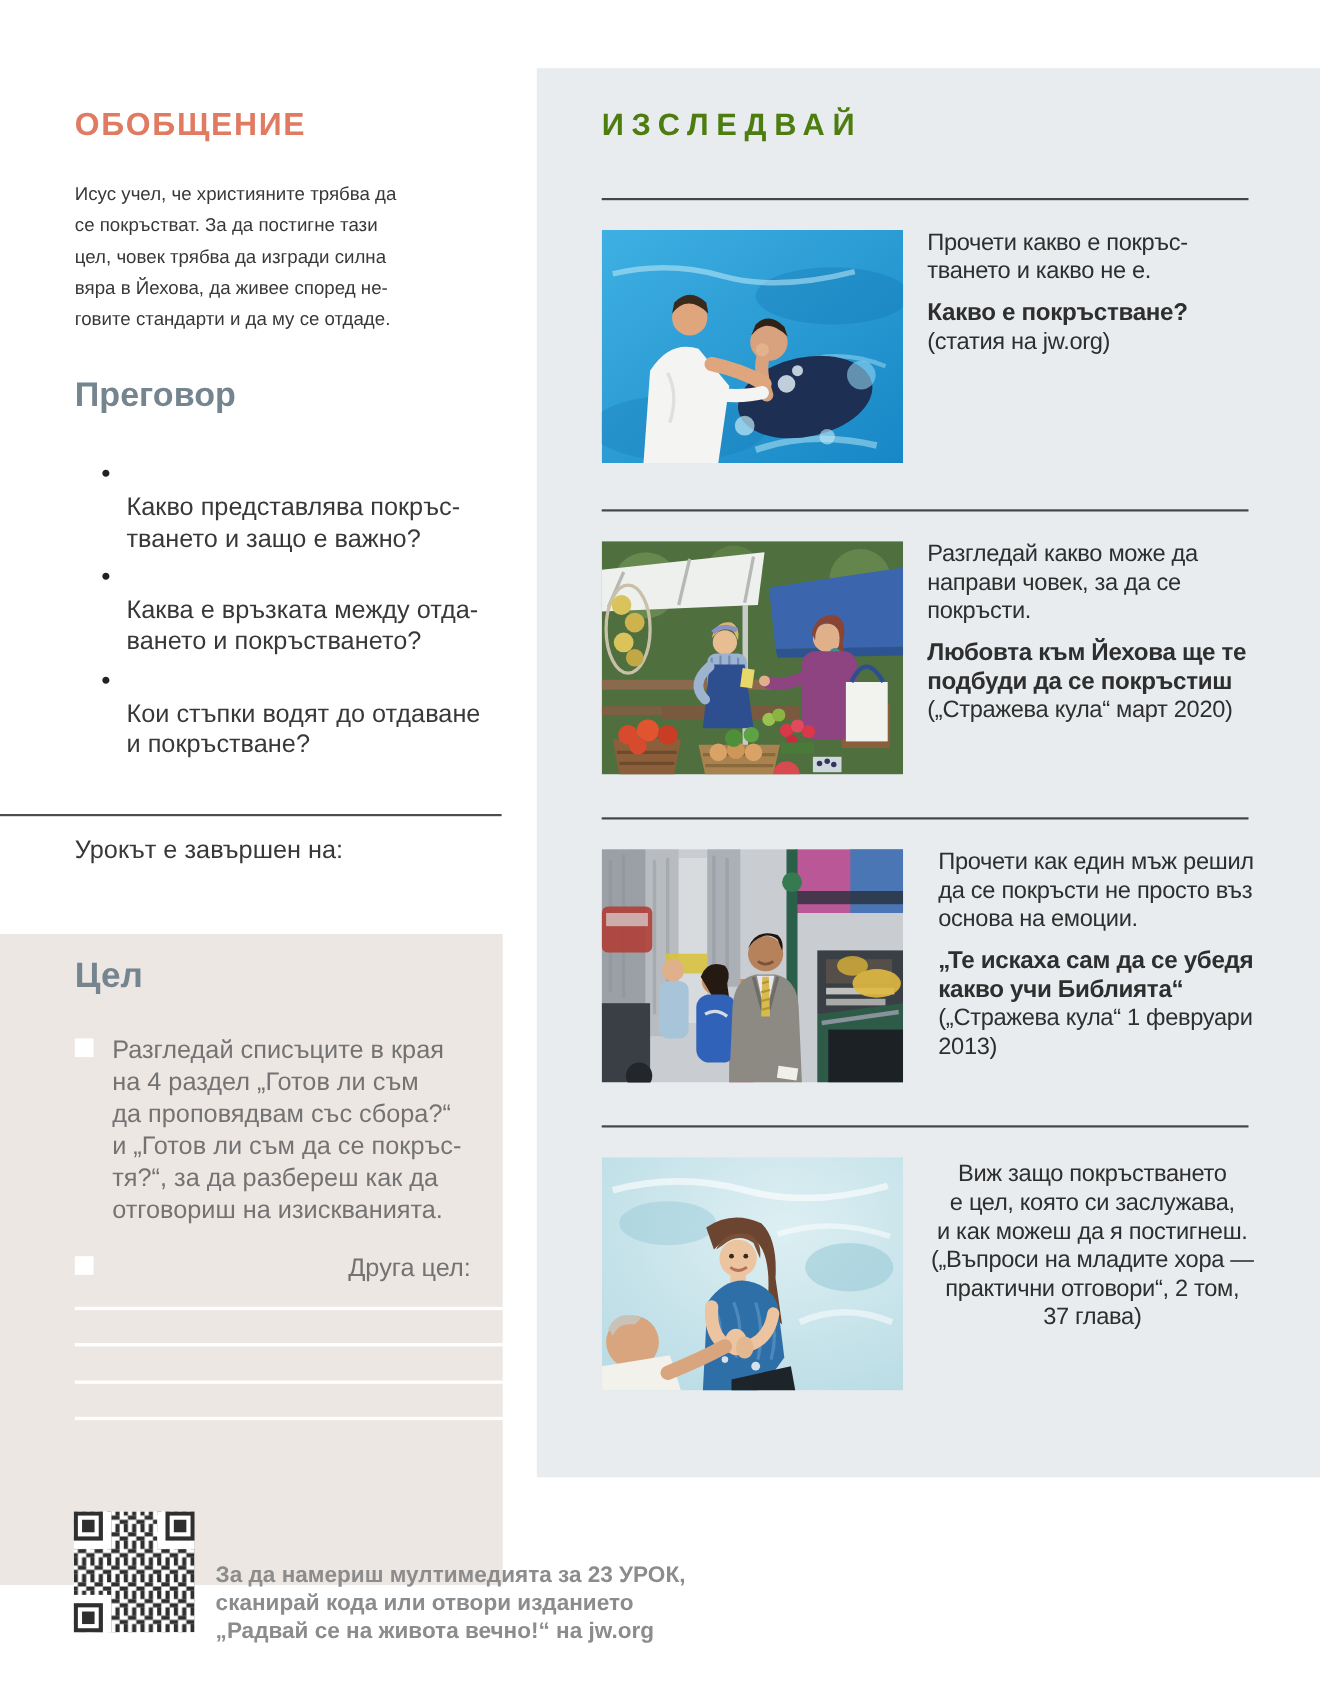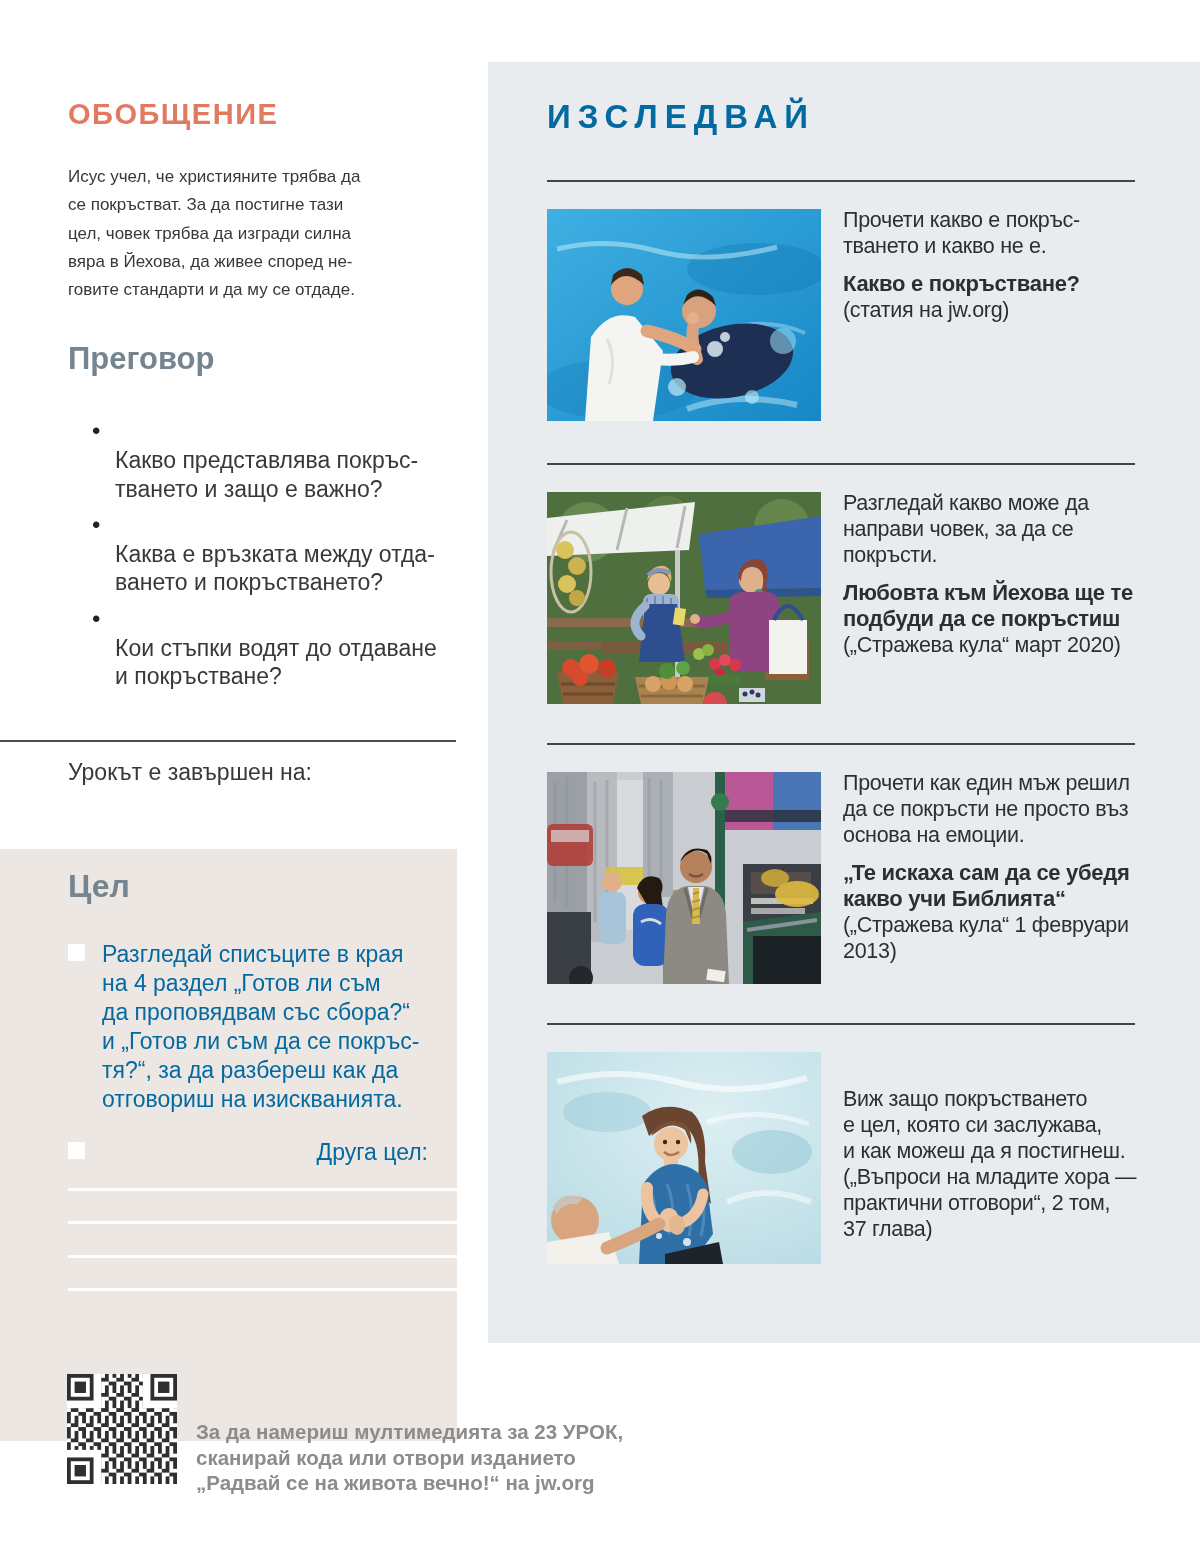--- a/index.html
+++ b/index.html
@@ -21,35 +21,35 @@
   .left-divider  { position:absolute; left:0; top:740px; width:456px; height:2px; background:#4d4d4d; }
   .completed-label { position:absolute; left:68px; top:759px; font-size:23px; color:#383838; }
 
   
   .goal-box   { position:absolute; left:0; top:849px; width:457px; height:592px; background:#EDE7E3; }
   .goal-title { position:absolute; left:68px; top:19px; font-size:32px; font-weight:bold; color:#75858F; }
   .goal-item  { position:absolute; left:68px; width:360px; }
   .goal-item-1 { top:91px; }
   .goal-item-2 { top:289px;text-align:right; }
   .goal-check { position:absolute; left:0; top:4px; width:17px; height:17px; background:#ffffff; }
-  .goal-text  { display:block; margin-left:34px; font-size:23px; line-height:29px; color:#0369a1;
+  .goal-text  { display:block; margin-left:34px; font-size:23px; line-height:29px; color:#737373;
                 white-space:pre-line; }
   .write-line { position:absolute; left:68px; width:389px; height:3px; background:#ffffff; }
   .wl-1{ top:339px; } .wl-2{ top:372px; } .wl-3{ top:406px; } .wl-4{ top:439px; }
 
   
   .explore-panel { position:absolute; left:488px; top:62px; width:712px; height:1281px; background:#E8ECEE; }
-  .explore-title { position:absolute; left:59px; top:36px; font-size:33px; font-weight:bold;
-                   letter-spacing:7px; color:#0369a1; }
+  .explore-title { position:absolute; left:59px; top:36px; font-size:28px; font-weight:bold;
+                   letter-spacing:7px; color:#4d7c0f; }
   .entry-divider { position:absolute; left:59px; width:588px; height:2px; background:#454545; }
   .d1{ top:118px; } .d2{ top:401px; } .d3{ top:681px; } .d4{ top:961px; }
   .photo { position:absolute; left:59px; width:274px; height:212px; display:block; }
   .p1{ top:147px; } .p2{ top:430px; } .p3{ top:710px; } .p4{ top:990px; }
   .entry-text { position:absolute; left:355px; width:300px; color:#2e2e2e; letter-spacing:-0.3px; }
-  .t1{ top:145px; } .t2{ top:428px; } .t3{ top:708px; } .t4{ top:1024px; }
+  .t1{ top:145px; } .t2{ top:428px; } .t3{ top:708px;margin-left:10px; } .t4{ top:992px;text-align:center; }
   .entry-text .desc    { font-size:21.5px; line-height:26px; white-space:pre-line; }
   .entry-text .etitle  { font-size:22px; line-height:26px; font-weight:bold; 
                          margin-top:12px; white-space:pre-line; }
   .entry-text .edetail { font-size:21.5px; line-height:26px; white-space:pre-line; }
 
   
   .qr { position:absolute; left:67px; top:1374px; width:110px; height:110px; }
   .footer-note { position:absolute; left:196px; top:1419px; width:440px; font-size:20.5px;
                  line-height:25.5px; font-weight:bold; color:#8C8C8C; white-space:pre-line; }
 </style>

